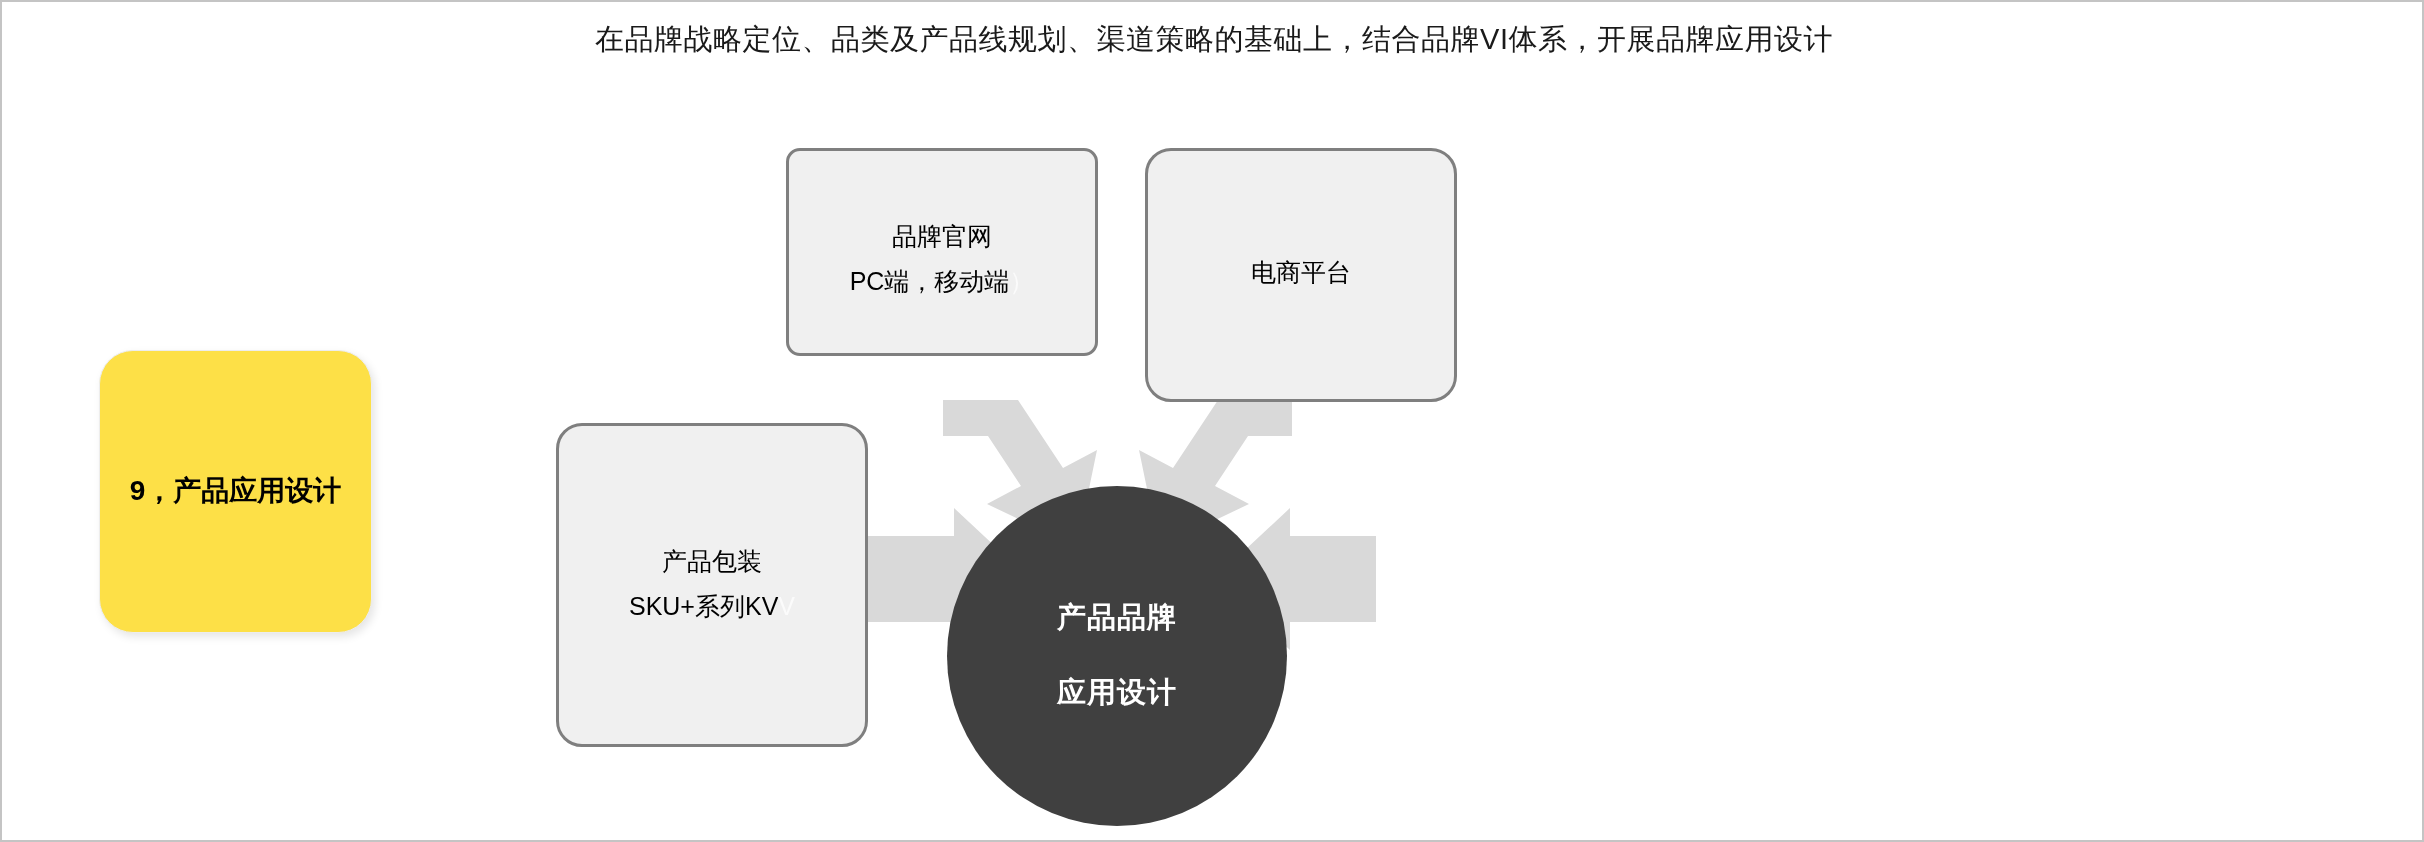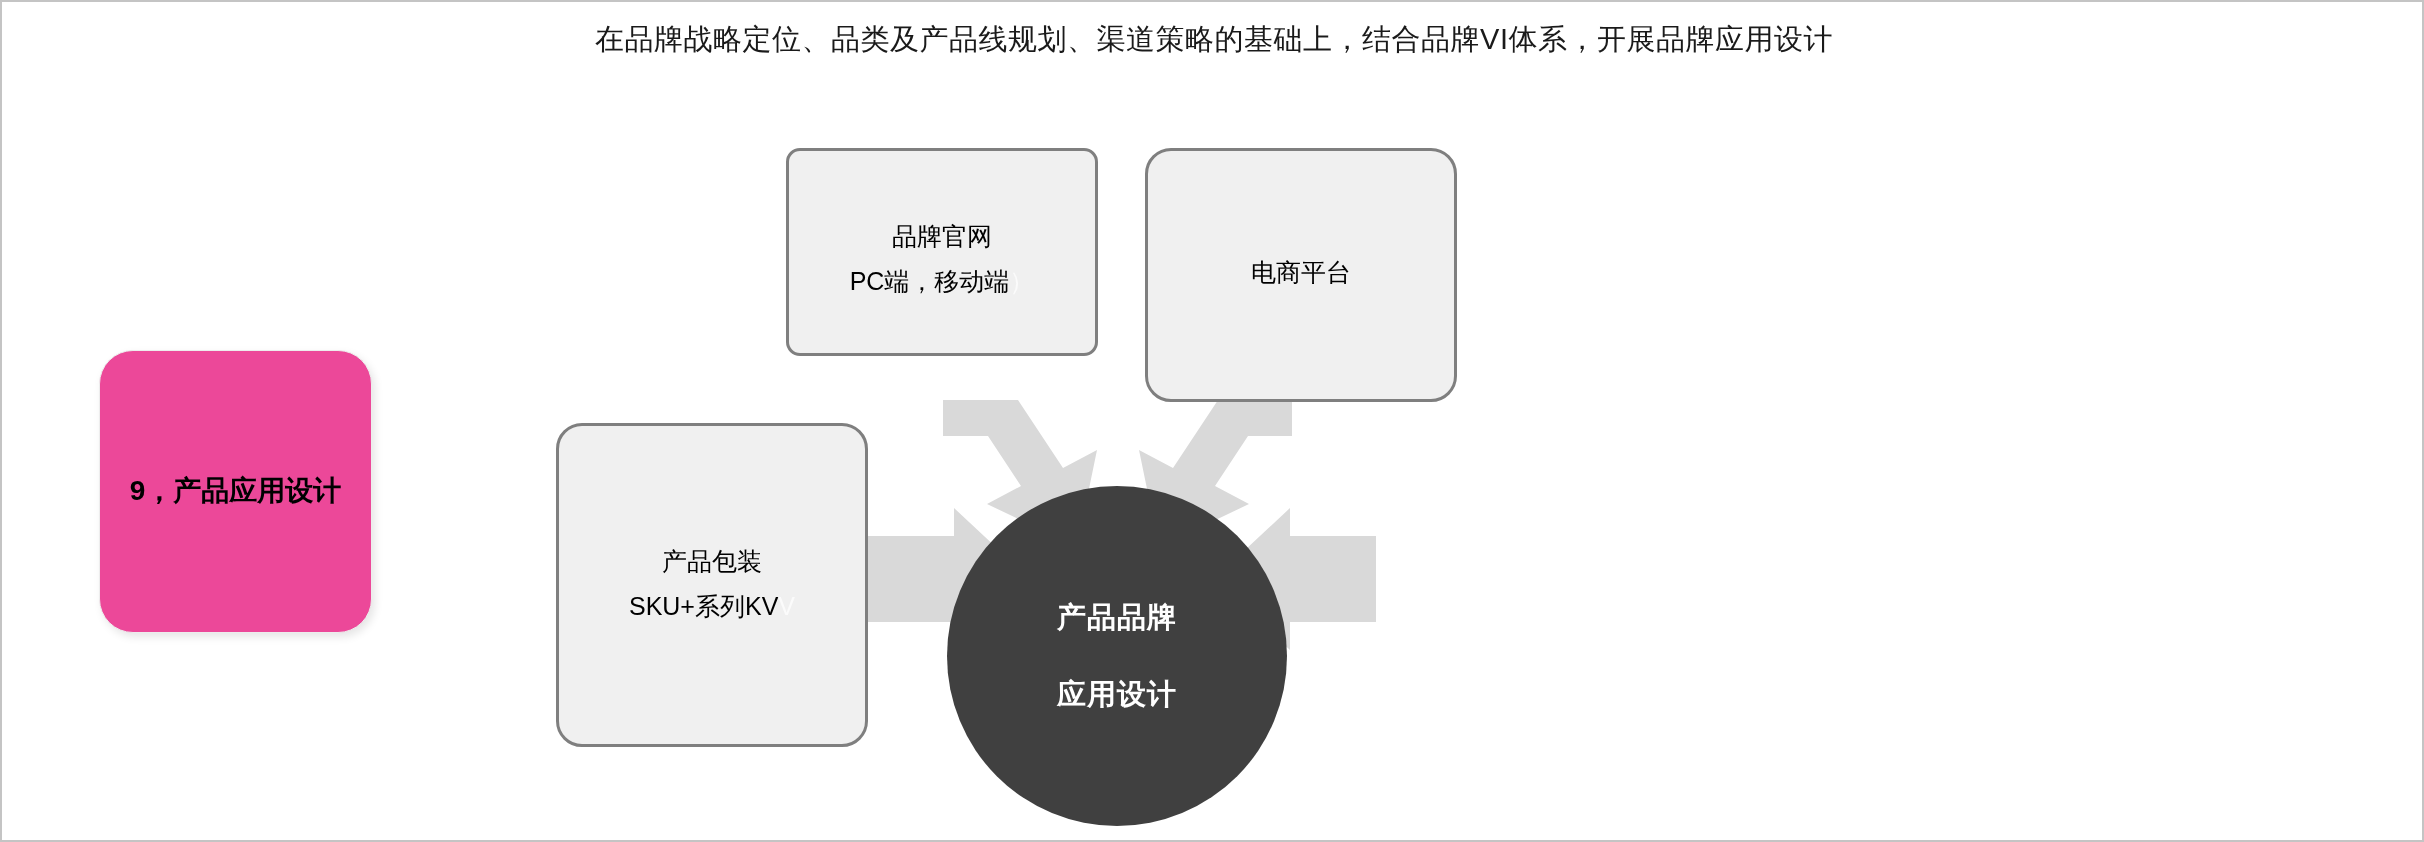--- a/index.html
+++ b/index.html
@@ -34,21 +34,21 @@
     white-space: nowrap;
   }
 
   
   .left-card {
     position: absolute;
     left: 97px;
     top: 348px;
     width: 273px;
     height: 283px;
-    background: #ec4899;
+    background: #fde047;
     border: 1px solid #ededed;
     border-radius: 34px;
     box-shadow: 3px 4px 9px rgba(0,0,0,0.10);
     display: flex;
     align-items: center;
     justify-content: center;
     box-sizing: border-box;
   }
   .left-card-text {
     font-size: 28px;
@@ -136,21 +136,21 @@
     align-items: center;
     justify-content: center;
   }
   .red-circle .rc-line {
     font-size: 29px;
     font-weight: bold;
     color: #ffffff;
     letter-spacing: 1px;
     line-height: 1.0;
   }
-  .red-circle .rc-line + .rc-line { margin-top: 48px; }
+  .red-circle .rc-line + .rc-line { margin-top: 48px; font-family: Liberation Mono, monospace; }
 </style>
 </head>
 <body>
 
 <div id="canvas">
 
   <div class="slide-title">在品牌战略定位、品类及产品线规划、渠道策略的基础上，结合品牌VI体系，开展品牌应用设计</div>
 
   <svg id="arrows" viewBox="0 0 2424 842" preserveAspectRatio="none">
 

